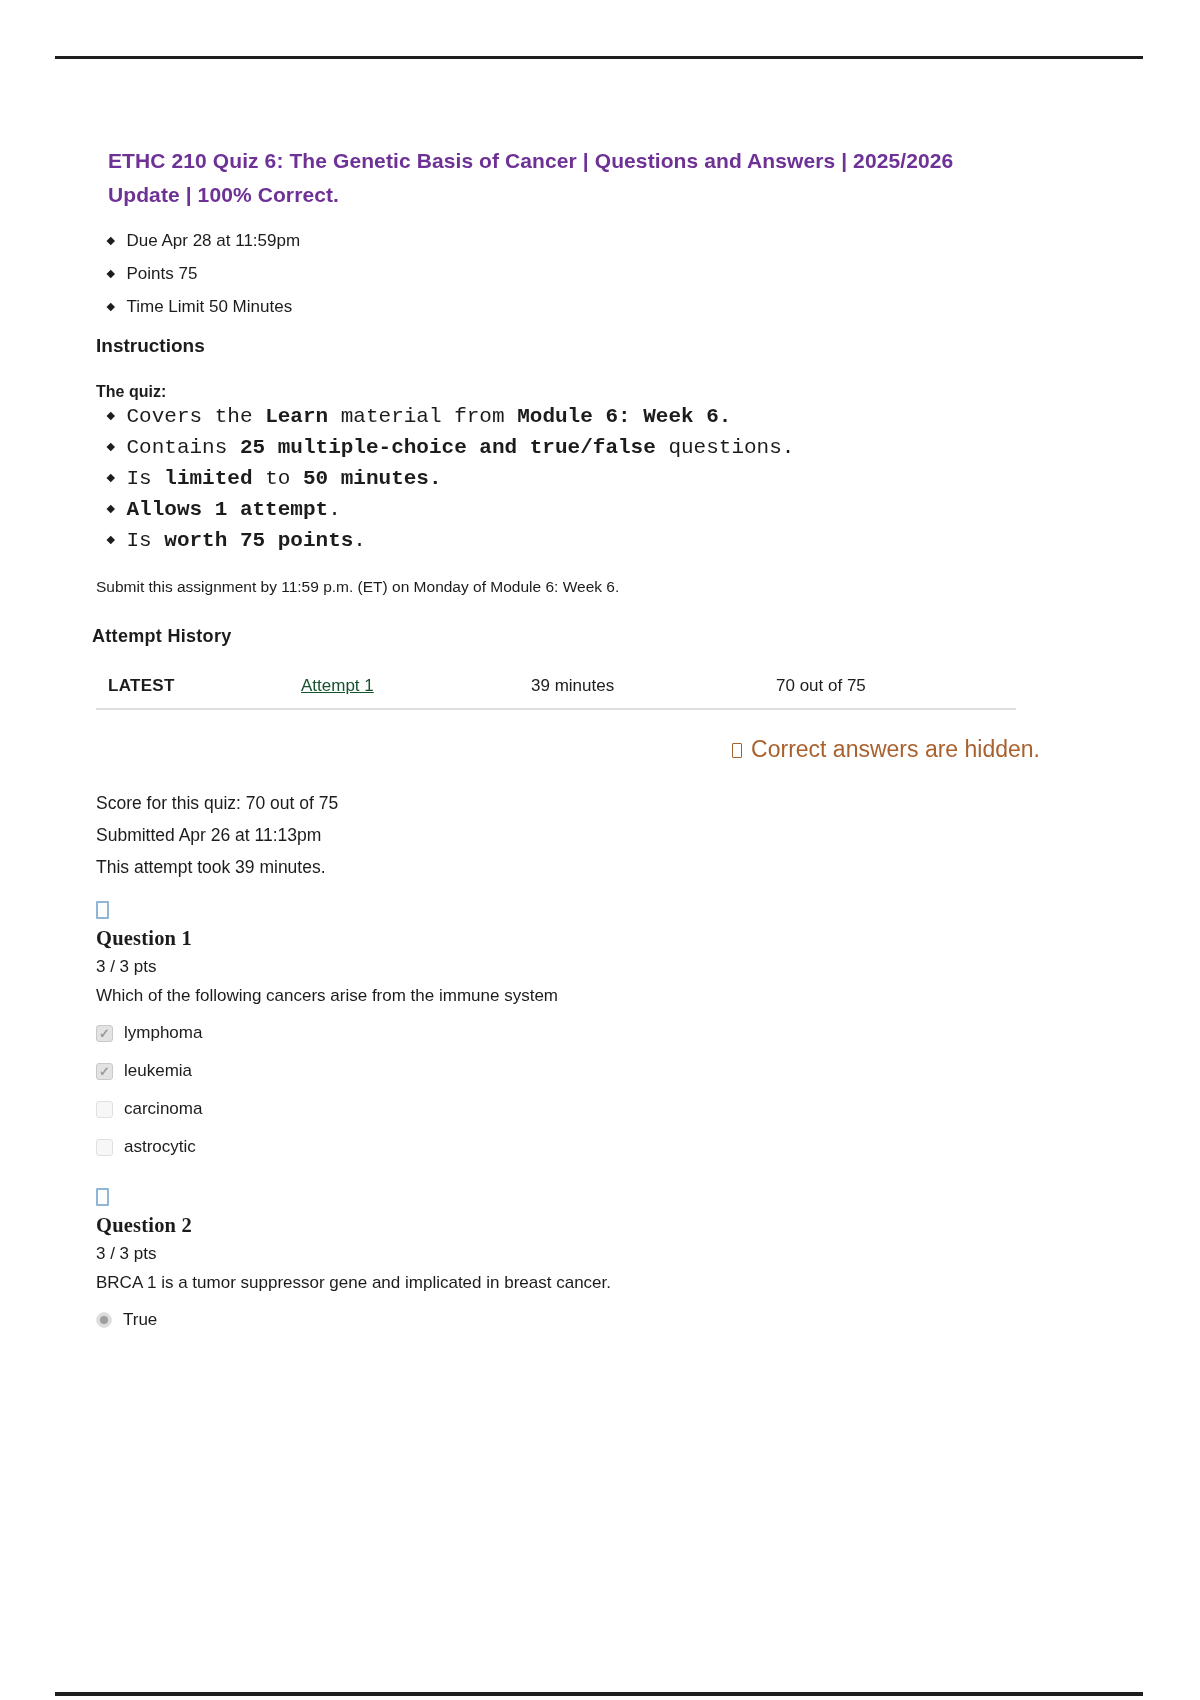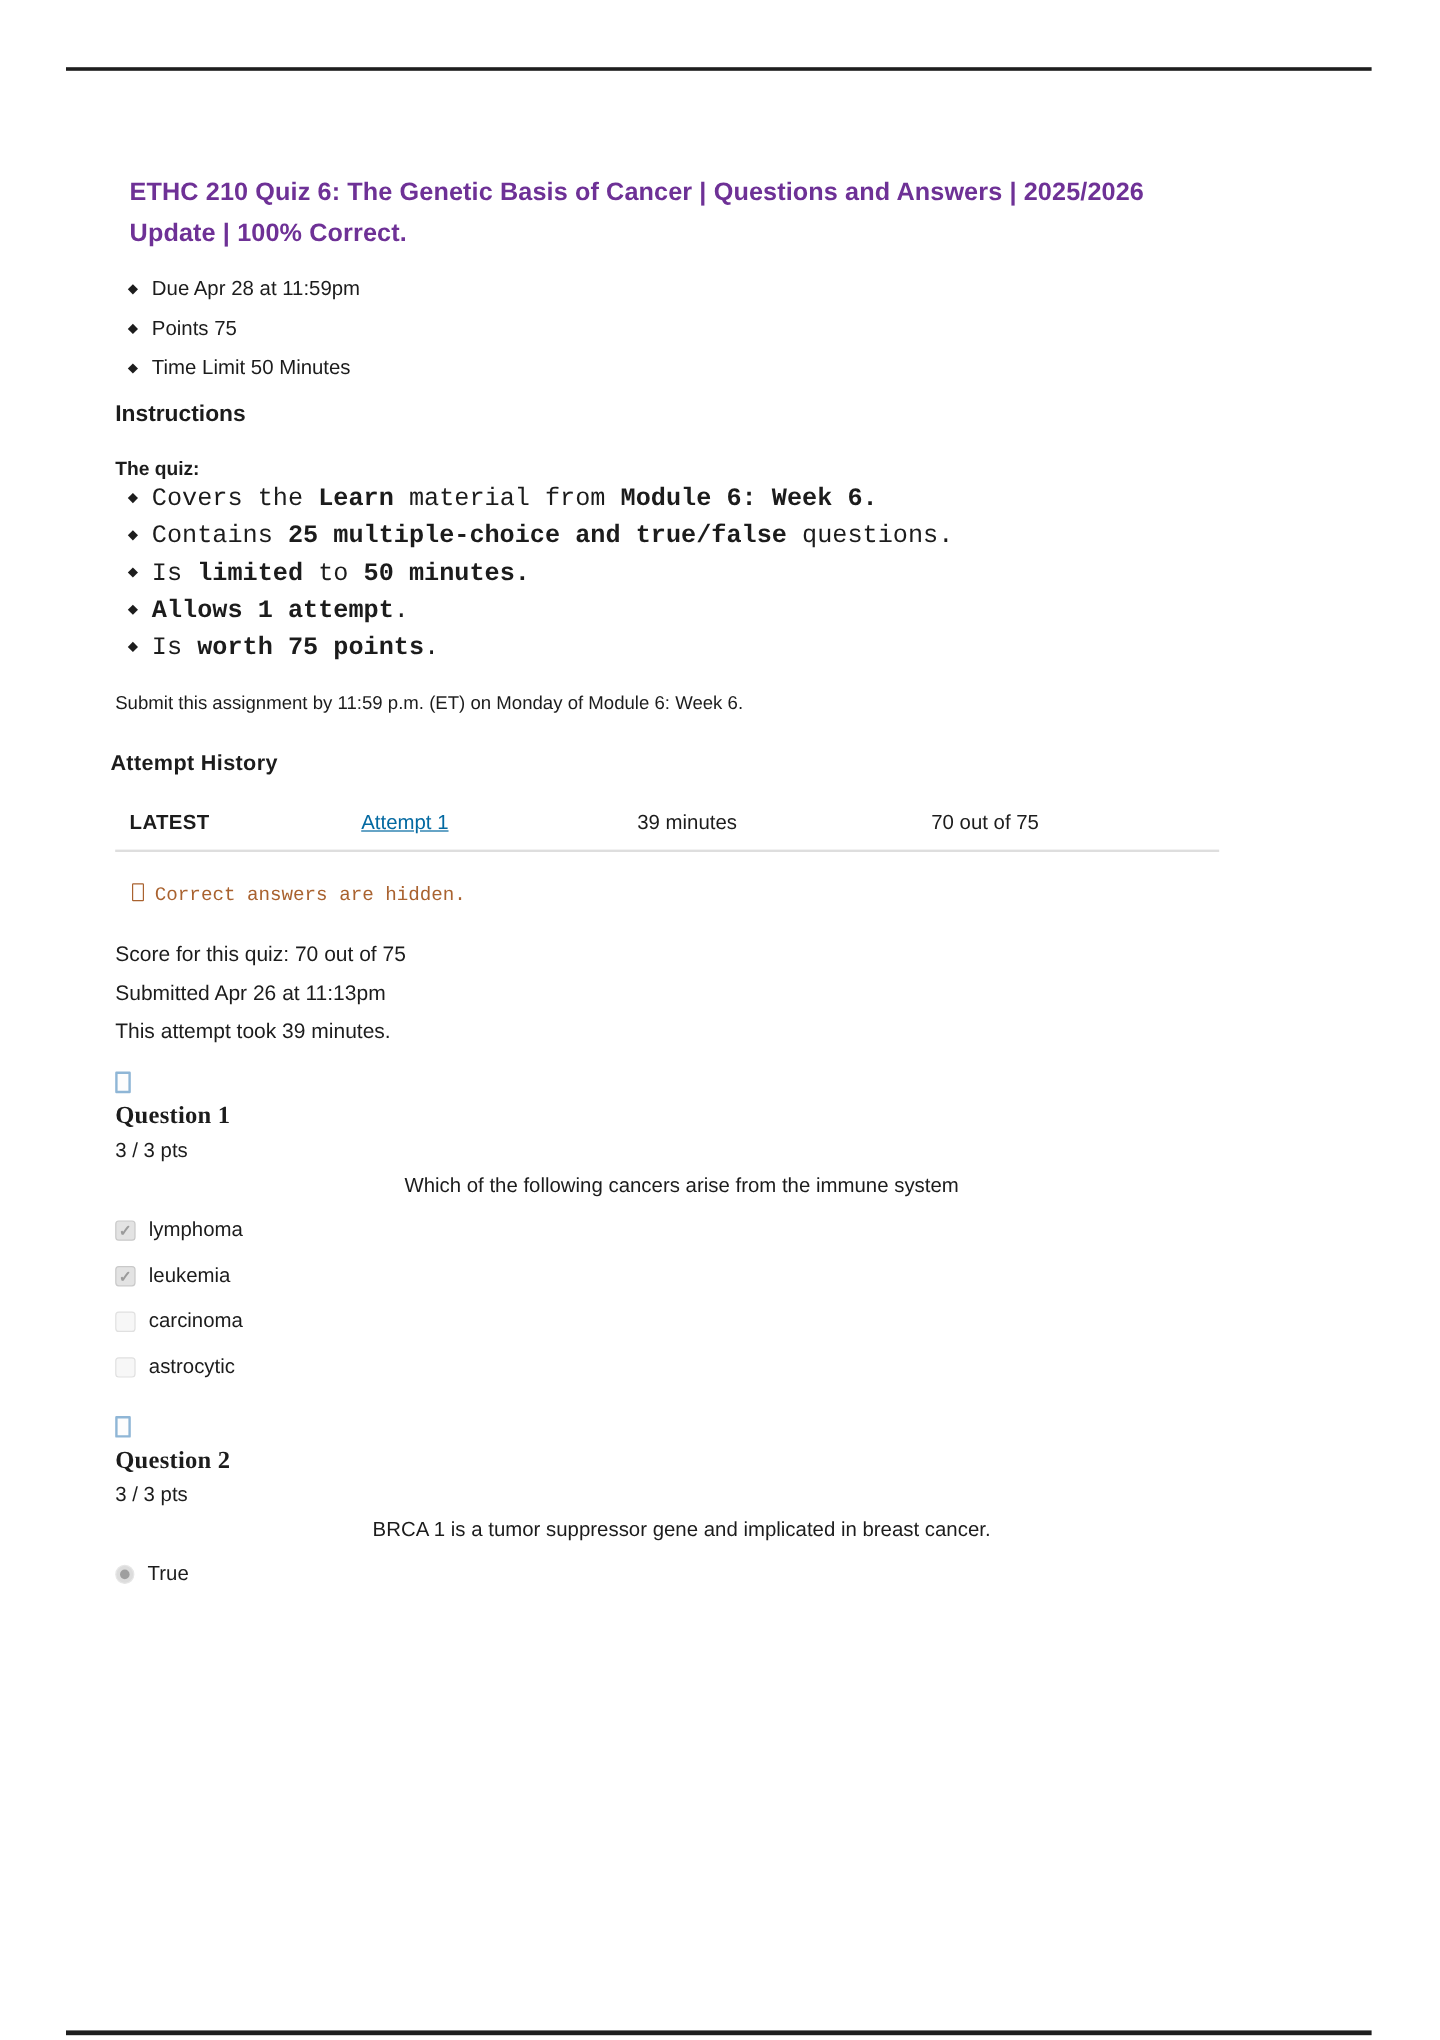--- a/index.html
+++ b/index.html
@@ -37,45 +37,45 @@
   .submit-note{margin-top:22px;font-size:15.5px;}
 
   .h-history{margin:30px 0 0 -4px;font-size:18px;font-weight:bold;letter-spacing:.3px;}
 
   .history-table{margin-top:16px;width:920px;position:relative;}
   .t-row{display:grid;grid-template-columns:205px 230px 245px 1fr;align-items:center;}
   .t-head{height:40px;font-size:17px;font-weight:bold;position:relative;}
   .t-head .hline{position:absolute;left:205px;right:0;bottom:0;height:2px;background:#8f8f8f;}
   .t-data{height:45px;border-bottom:2px solid #dedede;font-size:17px;}
   .cell-label{font-weight:bold;padding-left:12px;letter-spacing:.3px;}
-  .attempt-link{color:#0369a1;text-decoration:underline;cursor:pointer;}
+  .attempt-link{color:#14532d;text-decoration:underline;cursor:pointer;}
 
   .hidden-notice{
     margin-top:26px;padding-left:14px;
-    font-family:Liberation Mono, monospace;font-size:16px;color:#a9622f;
+    font-family:Liberation Sans, sans-serif;font-size:23px;color:#a9622f;text-align:right;
   }
   .tofu-brown{
     display:inline-block;width:8px;height:13px;border:1.5px solid #a9622f;
     border-radius:1px;margin-right:9px;vertical-align:-1px;
   }
 
   .score-block{margin-top:24px;font-size:17.5px;line-height:32px;}
 
   .q-glyph{
     display:block;width:9px;height:14px;border:2px solid #8fb6d6;
     border-radius:1px;background:#fdfdfd;
   }
   .q1-glyph{margin-top:18px;}
   .q2-glyph{margin-top:30px;}
   .q-title{
     margin:8px 0 0 0;font-family:"Liberation Serif", serif;
     font-size:20.5px;font-weight:bold;letter-spacing:.2px;
   }
   .q-points{margin-top:7px;font-size:17px;}
-  .q-text{margin-top:9px;font-size:17px;text-align:center;}
+  .q-text{margin-top:9px;font-size:17px;}
 
   .opt{margin-top:16px;height:22px;display:flex;align-items:center;}
   .cb{
     width:17px;height:17px;border-radius:3px;box-sizing:border-box;
     background:#f7f7f7;border:1px solid #e0e0e0;
     display:inline-flex;align-items:center;justify-content:center;
   }
   .cb .tick{display:none;font-size:13px;line-height:1;color:#9b9b9b;font-weight:bold;}
   .cb.on{background:#e3e3e3;border-color:#c9c9c9;}
   .cb.on .tick{display:block;}

